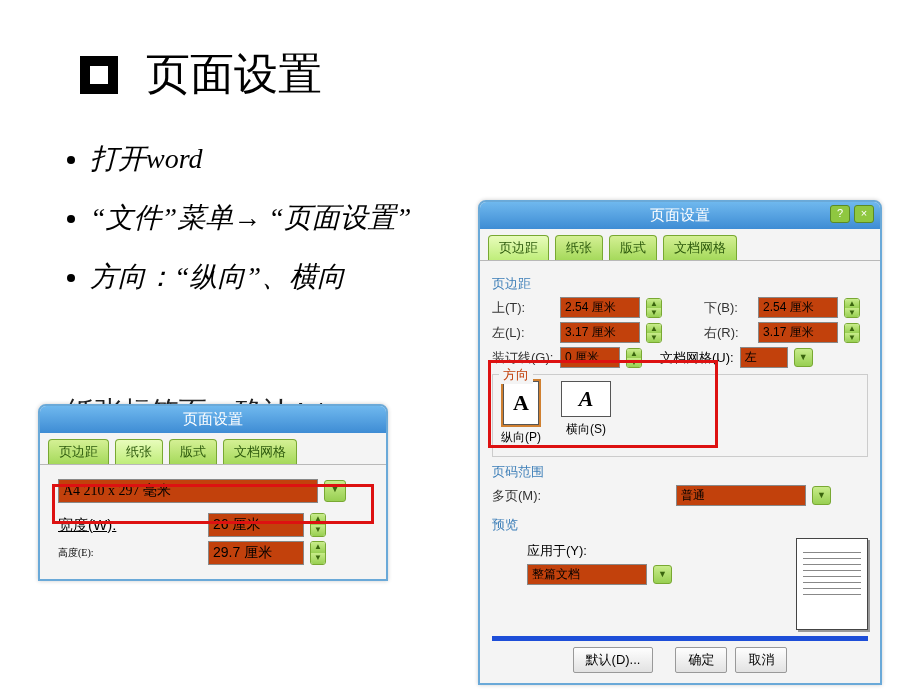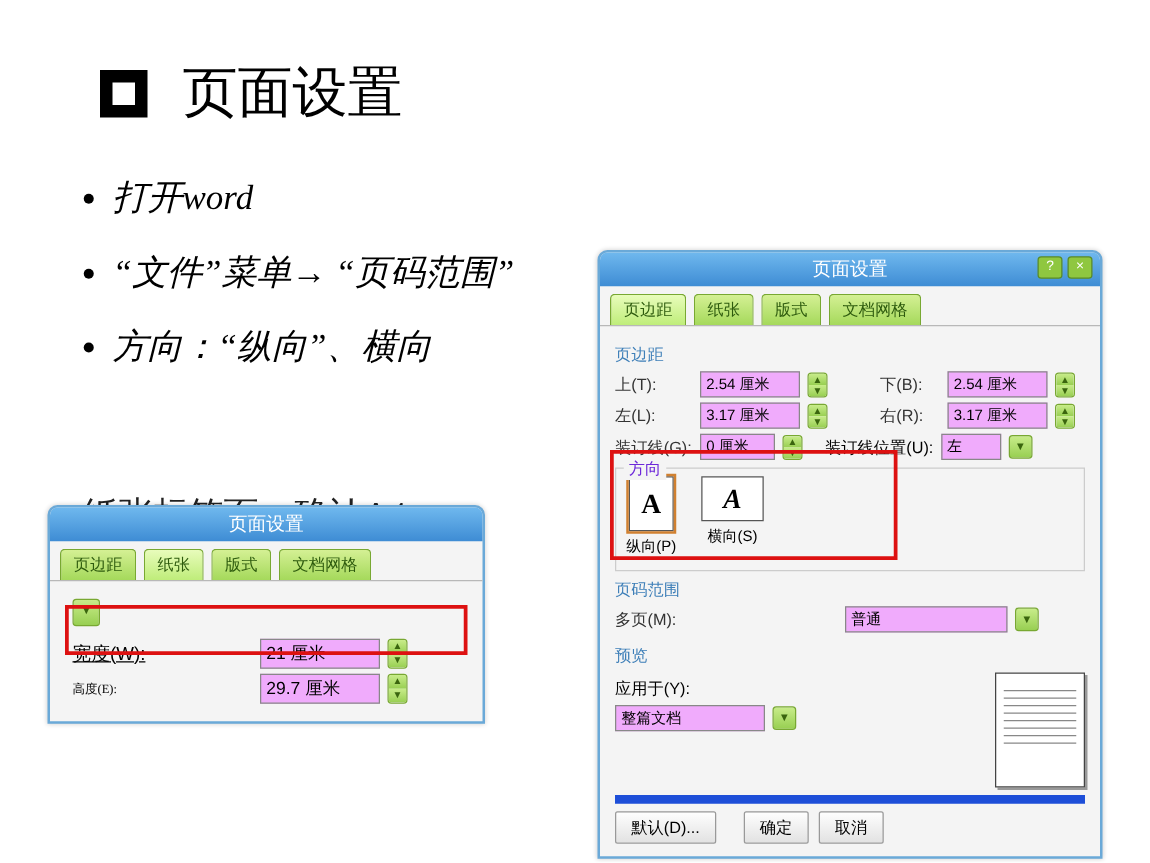--- a/index.html
+++ b/index.html
@@ -108,21 +108,21 @@
   align-items: center;
   gap: 6px;
   margin: 4px 0;
 }
 .lbl {
   min-width: 62px;
   color: #333;
 }
 .input {
   border: 1px solid #888;
-  background: #f0abfc;
+  background: #c2410c;
   height: 19px;
   padding: 0 4px;
   font-size: 12px;
   font-family: Tahoma, sans-serif;
   display: flex;
   align-items: center;
   text-align: center;
 }
 .spinner {
   display: flex;
@@ -162,21 +162,21 @@
   border: 1px solid #ccc;
   padding: 6px 8px 8px 8px;
   margin: 6px 0;
   position: relative;
 }
 .fieldset .legend {
   position: absolute;
   top: -9px;
   left: 6px;
   background: #f4f4f4;
-  color: #6d28d9;
+  color: #c2410c;
   padding: 0 4px;
   font-size: 13px;
 }
 .orient-opt {
   display: inline-flex;
   flex-direction: column;
   align-items: center;
   margin-right: 20px;
 }
 .orient-icon {
@@ -195,25 +195,25 @@
 }
 .orient-land {
   width: 48px;
   height: 34px;
   font-style: italic;
 }
 .orient-sel {
   outline: 2px solid #d08030;
 }
 .hrule {
-  border-top: 7px solid #1d4ed8;
+  border-top: 5px solid #1d4ed8;
   margin-top: 6px;
   padding-top: 6px;
   display: flex;
-  justify-content: flex-start;
+  justify-content: center;
   gap: 22px;
 }
 .redbox {
   position: absolute;
   border: 3px solid #d11;
   pointer-events: none;
 }
 .preview-page {
   border: 1px solid #444;
   background: white;
@@ -243,21 +243,21 @@
 
 <div class="slide-title">
   <div class="bullet-box"></div>
   <span>页面设置</span>
 </div>
 
 <ul class="bullets">
   <li>打开word</li>
   <li>
     <span>“文件”菜单</span><span class="arrow">→</span>
-    <span>“页码范围”</span>
+    <span>“页面设置”</span>
   </li>
   <li>方向：“纵向”、横向</li>
 </ul>
 
 <div class="cut">• 纸张标签页：确认A4</div>
 
 <div class="win" style="left:478px; top:200px; width:400px;">
   <div class="titlebar">
     <span>页面设置</span>
     <div class="title-icons">
@@ -304,21 +304,21 @@
         </div>
     </div>
     <div class="row">
       <span class="lbl">装订线(G):</span>
       <span class="input" style="width:50px">0 厘米</span>
       <div class="spinner">
           <div class="sb">▲</div>
           <div class="sb">▼</div>
         </div>
       <span style="width:6px"></span>
-      <span>装订线位置(U):</span>
+      <span>文档网格(U):</span>
       <span class="input" style="width:38px">左</span>
       <div class="drop">▼</div>
     </div>
 
     <div class="fieldset" style="padding-bottom:10px;">
       <span class="legend">方向</span>
       <div style="display:flex;">
         <div class="orient-opt">
           <div class="orient-icon orient-portrait orient-sel">A</div>
           <span style="margin-top:4px;font-size:12px">纵向(P)</span>
@@ -332,21 +332,21 @@
 
     <div class="group-label">页码范围</div>
     <div class="row">
       <span class="lbl">多页(M):</span>
       <span style="width:110px"></span>
       <span class="input" style="width:120px">普通</span>
       <div class="drop">▼</div>
     </div>
 
     <div class="group-label" style="margin-top:10px">预览</div>
-    <div style="display:flex; gap:18px; align-items:flex-start;">
+    <div style="display:flex; gap:18px; align-items:flex-start;margin-left:35px;">
       <div style="flex:1">
         <div class="row">
           <span>应用于(Y):</span>
         </div>
         <div class="row">
           <span class="input" style="width:110px">整篇文档</span>
           <div class="drop">▼</div>
         </div>
       </div>
       <div class="preview-page">
@@ -378,26 +378,27 @@
     <span>页面设置</span>
   </div>
   <div class="tabs">
     <div class="tab">页边距</div>
     <div class="tab active">纸张</div>
     <div class="tab">版式</div>
     <div class="tab">文档网格</div>
   </div>
   <div class="body">
     <div class="row" style="margin:6px 0 10px 6px;">
+      <span class="input" style="width:250px; height:22px; font-family:Tahoma; font-size:14px;">A4 210 x 297 毫米</span>
       <div class="drop" style="width:20px;height:20px">▼</div>
     </div>
     <div class="row" style="margin-left:6px;">
       <span style="min-width:86px; font-size:15px;text-decoration:underline;">宽度(W):</span>
       <span style="width:52px"></span>
-      <span class="input" style="width:86px; height:22px; font-size:14px;">21 厘米</span>
+      <span class="input" style="width:86px; height:22px; font-size:14px;">26 厘米</span>
       <div class="spinner">
           <div class="sb" style="height:11px">▲</div>
           <div class="sb" style="height:11px">▼</div>
         </div>
     </div>
     <div class="row" style="margin-left:6px;">
       <span style="min-width:86px; font-size:10px;font-family:Liberation Serif, serif;">高度(E):</span>
       <span style="width:52px"></span>
       <span class="input" style="width:86px; height:22px; font-size:14px;">29.7 厘米</span>
       <div class="spinner">

